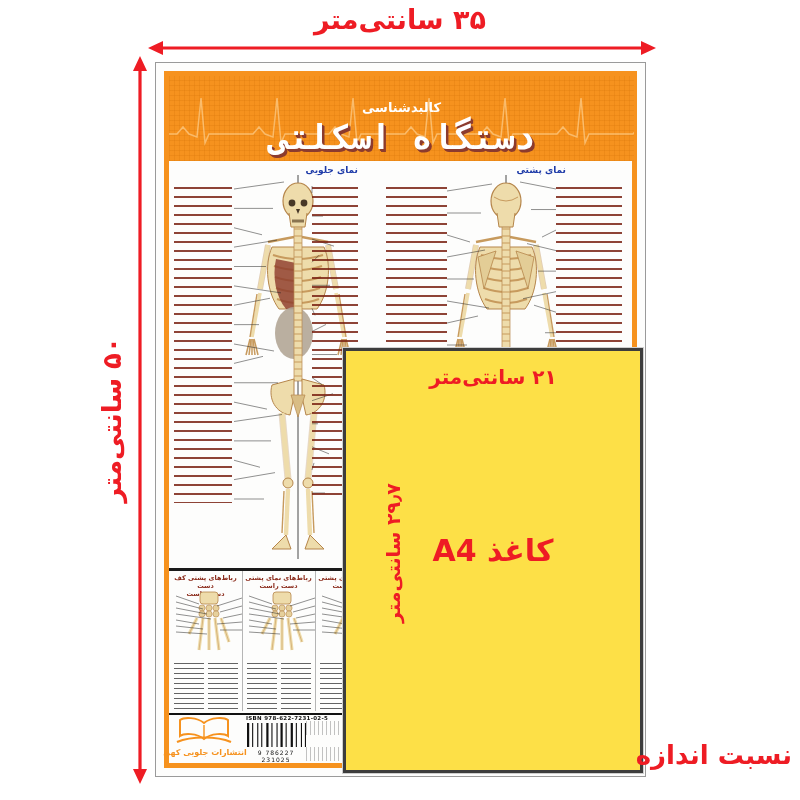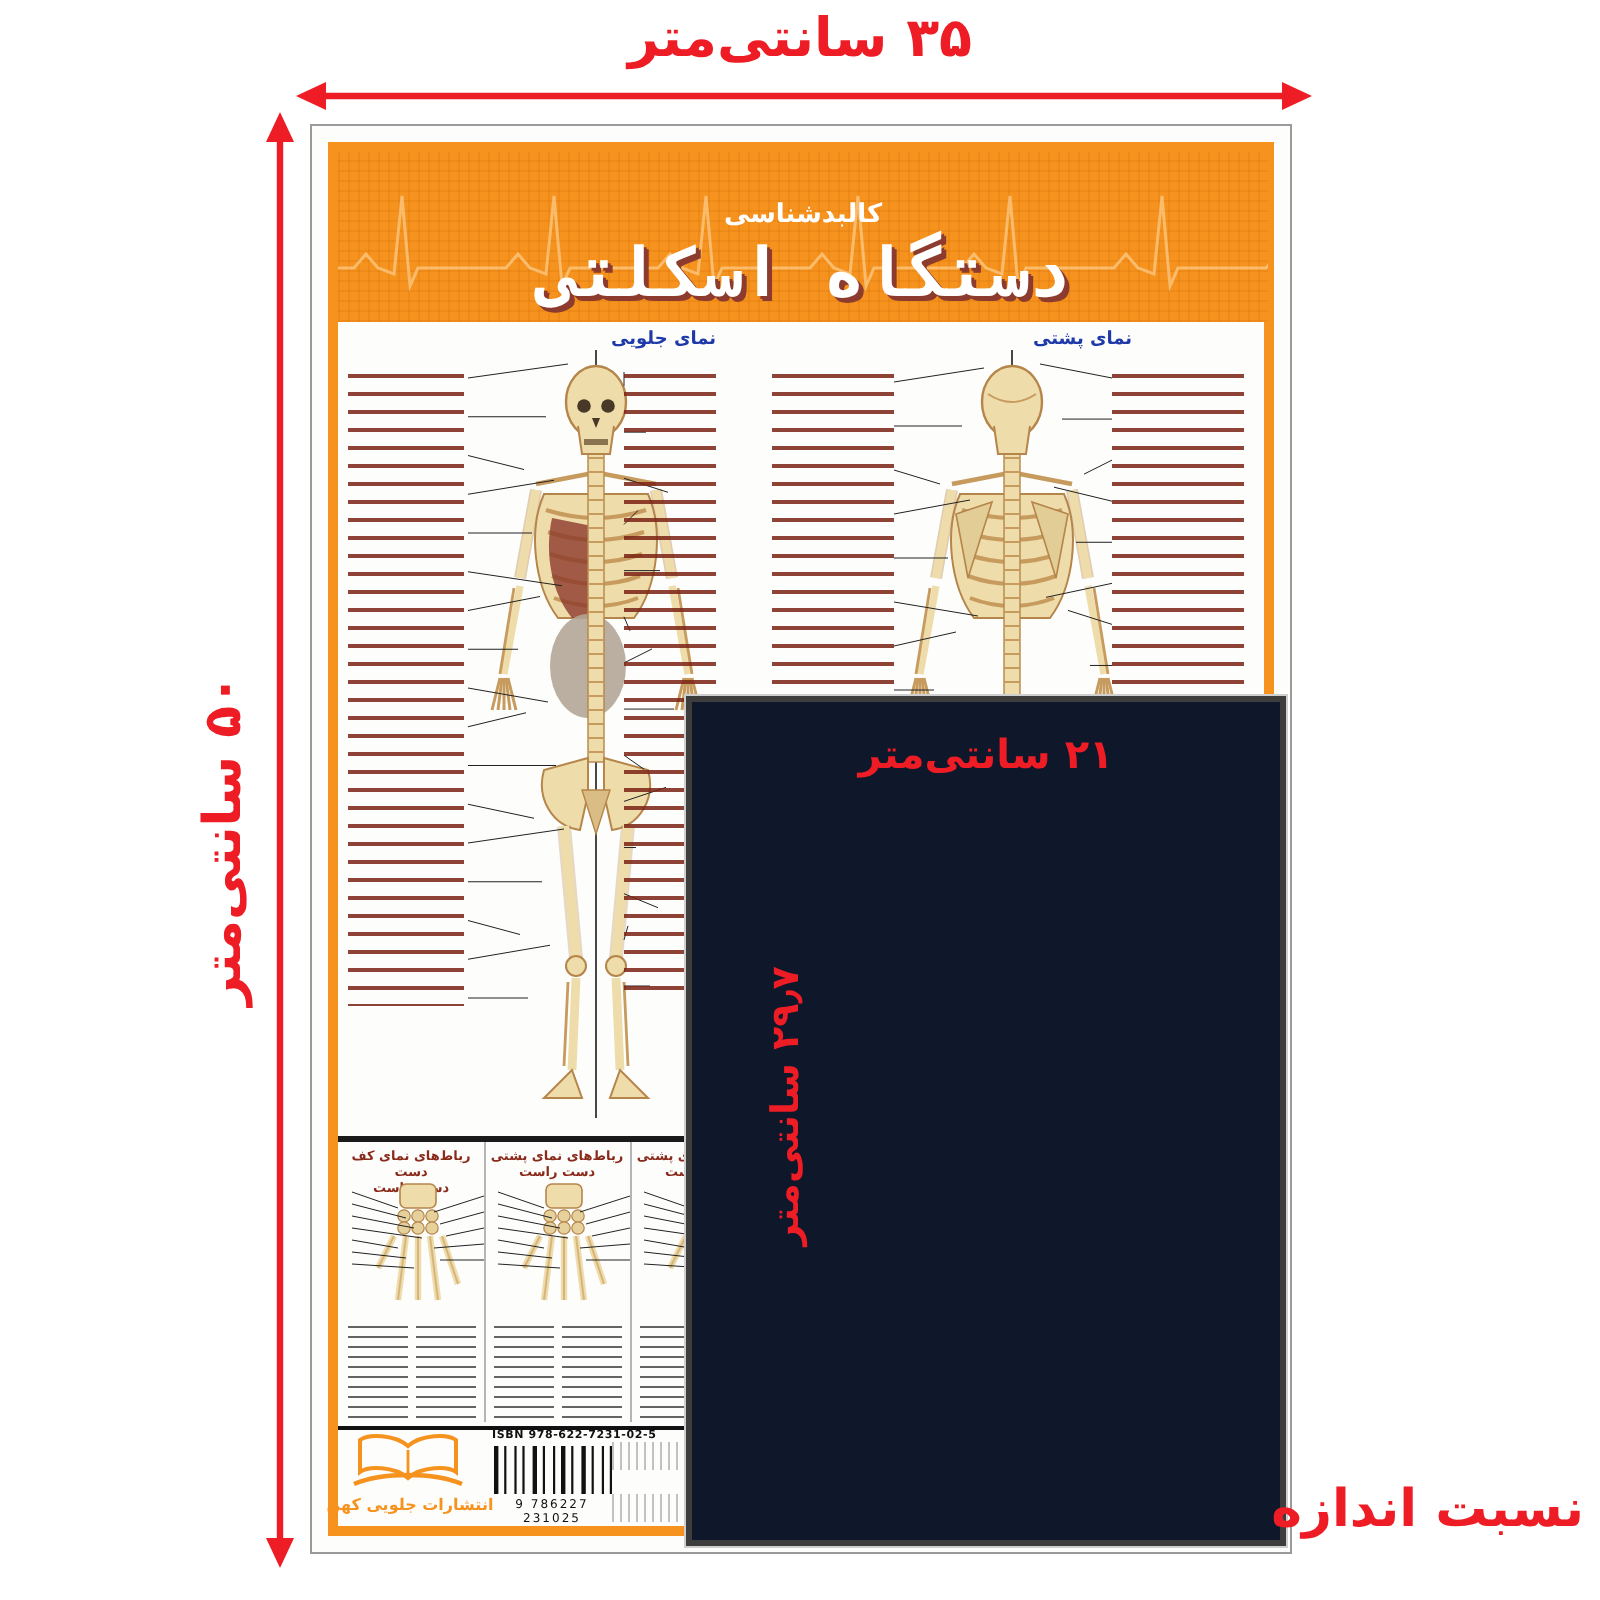--- a/index.html
+++ b/index.html
@@ -62,21 +62,21 @@
   #isbn-label { left:90px; top:652px; font-size:5.5px; font-weight:bold; color:#111;
     letter-spacing:.3px; }
   #barcode-svg { left:90px; top:660px; }
   #barcode-digits { left:88px; top:686px; width:64px; text-align:center; font-size:6px;
     color:#111; letter-spacing:1px; }
   .footer-fineprint { left:150px; width:36px; height:14px;
     background-image:repeating-linear-gradient(to right, #a8a8a8 0 1px, transparent 1px 4px);
     opacity:.7; }
 
   
-  #a4-sheet { left:343px; top:348px; width:300px; height:425px; background:#0f172a;
+  #a4-sheet { left:343px; top:348px; width:300px; height:425px; background:#fde047;
     border:3px solid #3d3d3d; box-shadow:0 0 0 1px #cfcfcf; z-index:10; }
   #a4-width-label { left:0; top:14px; width:100%; text-align:center; font-size:20px;
     color:#ee1c24; font-weight:bold; direction:rtl; }
   #a4-name { left:0; top:182px; width:100%; text-align:center; font-size:30px;
     color:#ee1c24; font-weight:bold; direction:rtl; }
   #a4-height-label { left:47px; top:202px; transform:translate(-50%,-50%) rotate(-90deg);
     white-space:nowrap; font-size:19px; color:#ee1c24; font-weight:bold; direction:rtl; }
 </style>
 </head>
 <body>
@@ -325,21 +325,21 @@
     <div class="abs stubs stub-front-right"></div>
     <div class="abs stubs stub-back-left"></div>
     <div class="abs stubs stub-back-right"></div>
 
     <div id="hands-divider" class="abs"></div>
     <div class="abs hand-col-divider" style="left:86px"></div>
     <div class="abs hand-col-divider" style="left:159px"></div>
     <div class="abs hand-col-divider" style="left:232px"></div>
 
     <div class="abs hand-header" style="left:13px">
-      <div>رباط‌های نمای کف دست</div>
+      <div>رباط‌های پشتی کف دست</div>
       <div>دست راست</div>
     </div>
     <div class="abs hand-header" style="left:86px">
       <div>رباط‌های نمای پشتی</div>
       <div>دست راست</div>
     </div>
     <div class="abs hand-header" style="left:159px">
       <div>رباط‌های نمای پشتی</div>
       <div>دست راست</div>
     </div>
@@ -499,16 +499,17 @@
         <rect x="88.39999999999998" y="0" width="1.1" height="24" fill="#111"></rect>
         <rect x="92.39999999999998" y="0" width="2.2" height="24" fill="#111"></rect>
       </svg>
     <div id="barcode-digits" class="abs">9 786227 231025</div>
     <div class="abs footer-fineprint" style="top:658px"></div>
     <div class="abs footer-fineprint" style="top:684px"></div>
   </div>
 
   <div id="a4-sheet" class="abs">
     <div id="a4-width-label" class="abs">۲۱ سانتی‌متر</div>
+    <div id="a4-name" class="abs">کاغذ A4</div>
     <div id="a4-height-label" class="abs">۲۹٫۷ سانتی‌متر</div>
   </div>
 
 </div>
 
 </body></html>

